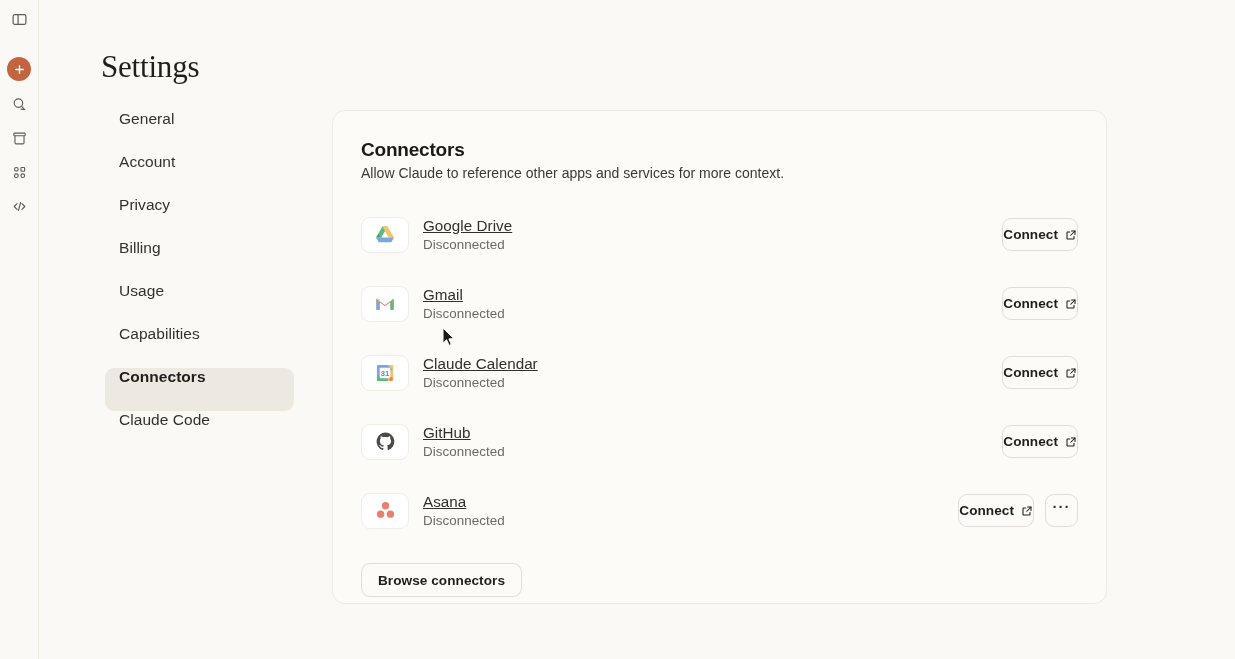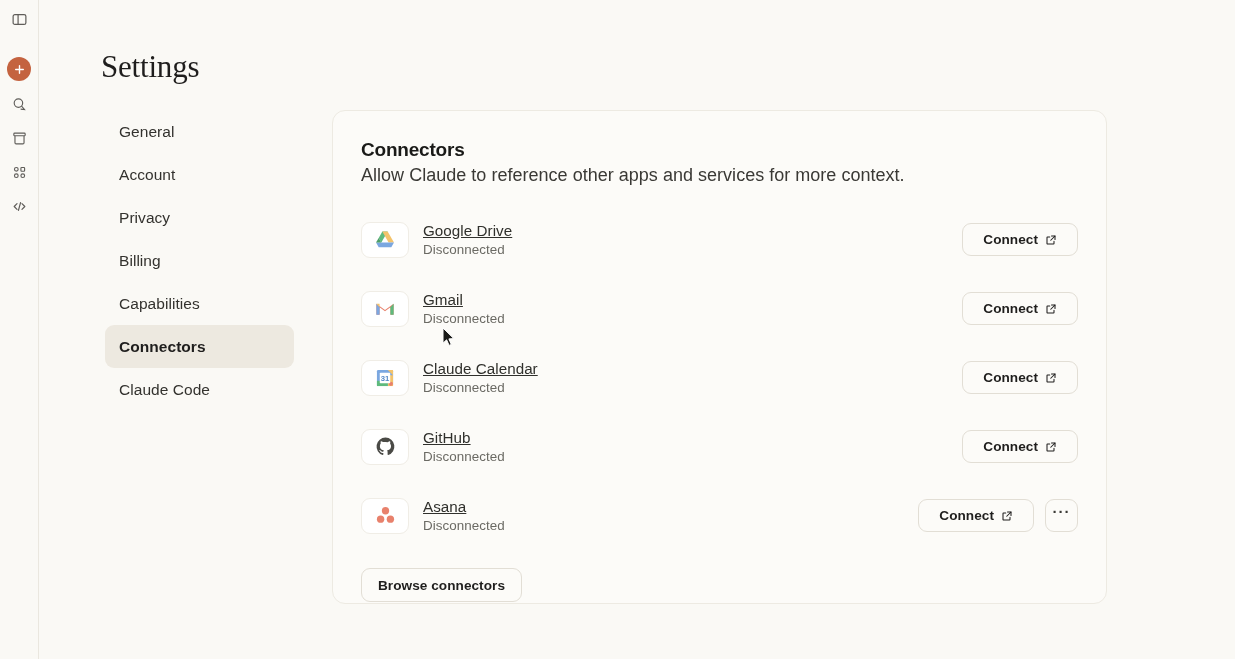--- a/index.html
+++ b/index.html
@@ -74,21 +74,21 @@
   #settings-nav {
     position: absolute;
     left: 105px;
     top: 110px;
     width: 189px;
   }
 
   .nav-item {
     height: 43px;
     display: flex;
-    align-items: center;
+    align-items: flex-start;
     padding: 0 14px;
     border-radius: 9px;
     font-size: 15.5px;
     color: #33322E;
     cursor: pointer;
     letter-spacing: 0.05px;
   }
   .nav-item.active {
     background: #EDE9E0;
     font-weight: 700;
@@ -110,21 +110,21 @@
 
   #panel-title {
     font-size: 19px;
     font-weight: 700;
     letter-spacing: -0.2px;
     color: #1A1A18;
   }
 
   #panel-subtitle {
     margin-top: 4px;
-    font-size: 18px;
+    font-size: 14px;
     color: #3A3935;
     letter-spacing: 0.02px;
   }
 
   
   #connector-list { margin-top: 19px; }
 
   .connector-row {
     height: 69px;
     display: flex;
@@ -171,21 +171,21 @@
     flex: none;
   }
 
   
   .btn {
     display: inline-flex;
     align-items: center;
     justify-content: center;
     gap: 7px;
     height: 33px;
-    padding: 0 20px;
+    padding: 0 0;
     border: 1px solid #E2DED5;
     border-radius: 9px;
     background: #FCFBF8;
     font-family: "Liberation Sans", sans-serif;
     font-size: 13.6px;
     font-weight: 700;
     color: #1F1E1D;
     cursor: pointer;
     letter-spacing: 0.05px;
     white-space: nowrap;
@@ -282,20 +282,23 @@
       <span>General</span>
     </div>
   <div class="nav-item">
       <span>Account</span>
     </div>
   <div class="nav-item">
       <span>Privacy</span>
     </div>
   <div class="nav-item">
       <span>Billing</span>
+    </div>
+  <div class="nav-item">
+      <span>Usage</span>
     </div>
   <div class="nav-item">
       <span>Capabilities</span>
     </div>
   <div class="nav-item active">
       <span>Connectors</span>
     </div>
   <div class="nav-item">
       <span>Claude Code</span>
     </div>

